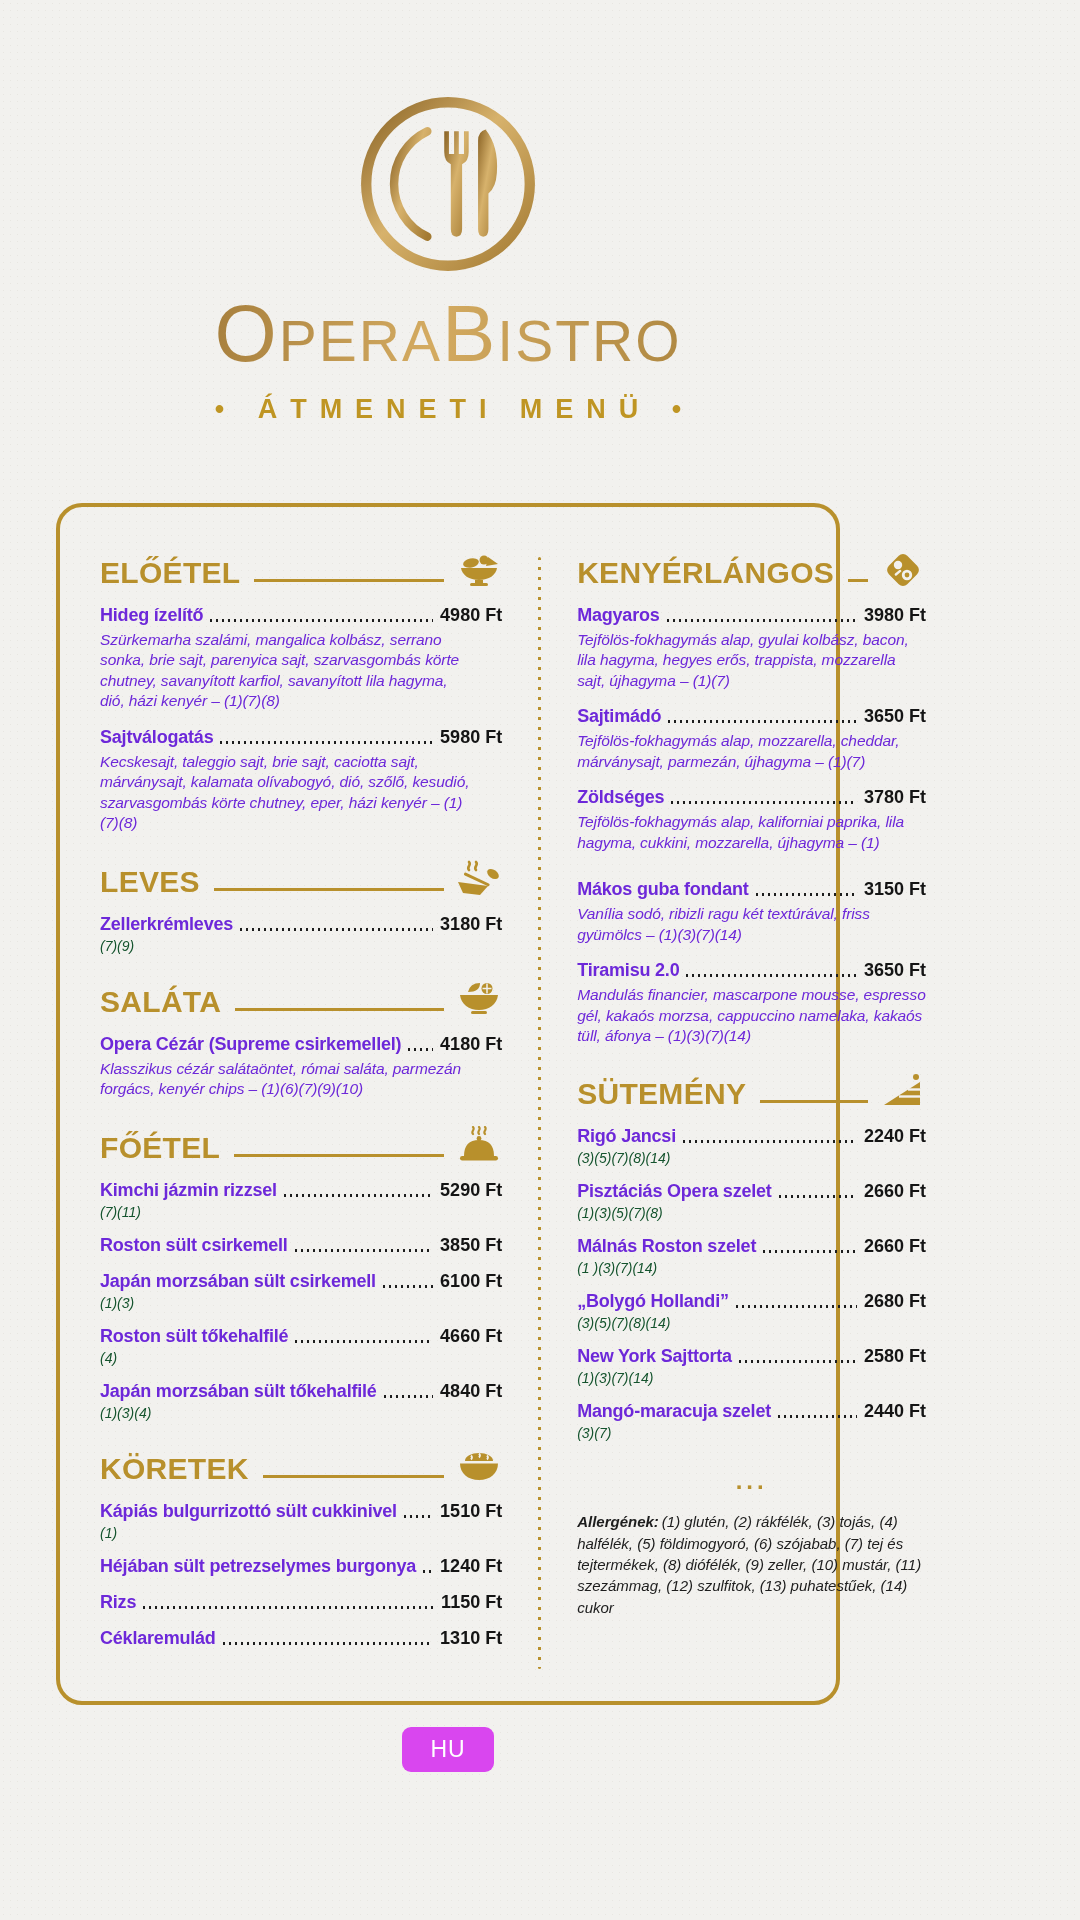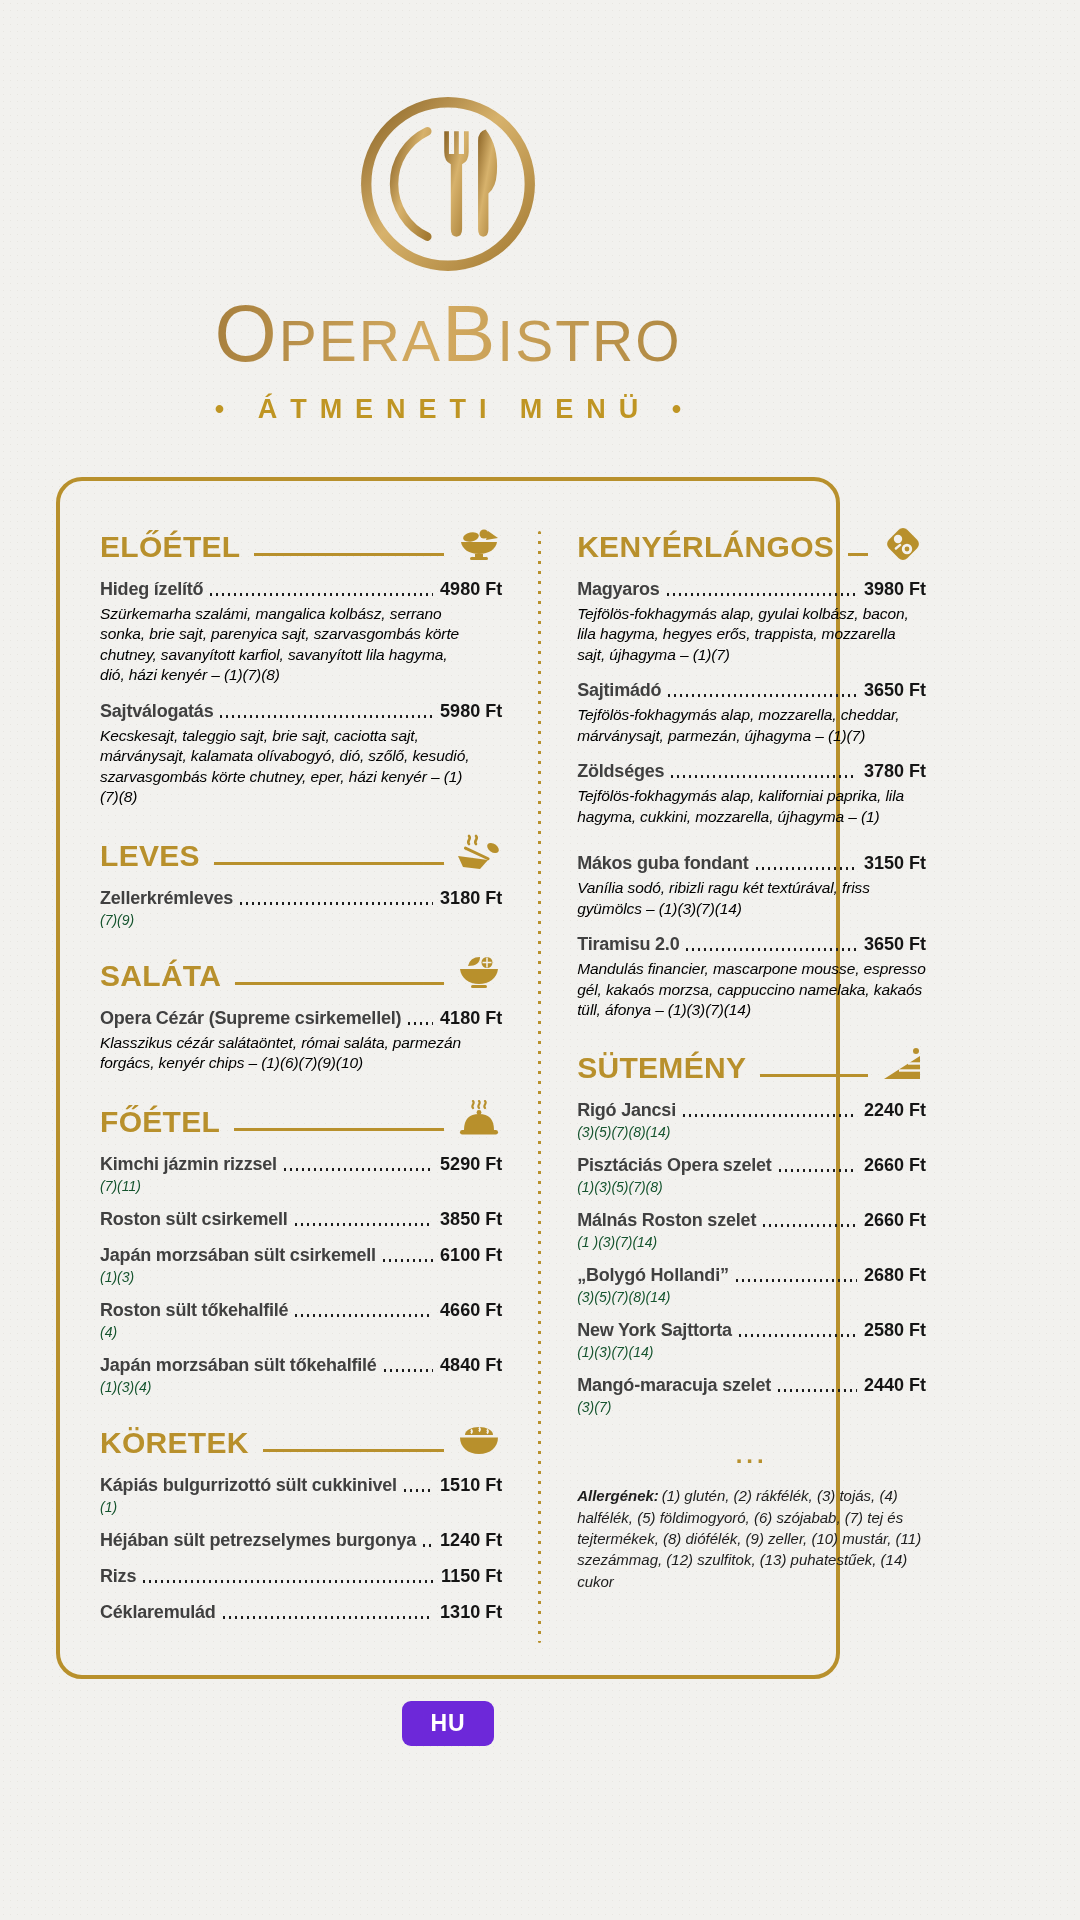--- a/index.html
+++ b/index.html
@@ -35,21 +35,21 @@
     margin-top:20px;
     font-size:27px;
     font-weight:bold;
     letter-spacing:0.48em;
     color:#bf9523;
     text-indent:0.48em;
   }
 
   
   .menu-box {
-    margin:52px 56px 0;
+    margin:78px 56px 0;
     border:4px solid #b8902c;
     border-radius:26px;
     padding:44px 40px 26px;
     display:grid;
     grid-template-columns:1fr 3px 1fr;
     column-gap:36px;
   }
   .col-divider {
     width:3px;
     background:repeating-linear-gradient(180deg,#b8902c 0 3px,transparent 3px 10px);
@@ -69,51 +69,51 @@
     white-space:nowrap;
   }
   .sec-rule { flex:1; height:3px; background:#b8902c; margin:0 12px 7px 14px; min-width:20px; }
   .sec-icon { flex:0 0 auto; width:46px; height:38px; }
   .sec-icon svg { display:block; }
 
   .menu-item { margin-bottom:15px; }
   .item-row { display:flex; align-items:baseline; }
   .item-name {
     font-size:18px; font-weight:bold; letter-spacing:-0.2px;
-    color:#404040; white-space:nowrap; font-stretch:condensed;
+    color:#6d28d9; white-space:nowrap; font-stretch:condensed;
   }
   .leader {
     flex:1; min-width:10px; height:3px; align-self:flex-end;
     margin:0 7px 4px;
     background:repeating-linear-gradient(90deg,#1d1d1d 0 2px,transparent 2px 6px);
   }
   .item-price { font-size:18px; font-weight:bold; white-space:nowrap; color:#141414; }
   .item-desc {
-    font-style:italic; font-size:15.5px; line-height:1.32; color:#000000;
+    font-style:italic; font-size:15.5px; line-height:1.32; color:#6d28d9;
     margin-top:4px; max-width:372px; letter-spacing:-0.1px;
   }
   .item-allergens { font-style:italic; font-size:14px; color:#14532d; margin-top:3px; }
 
   .ellipsis {
     text-align:center; color:#b8902c; font-weight:bold;
     font-size:24px; letter-spacing:4px; margin:2px 0 14px;
   }
   .allergens {
     font-style:italic; font-size:15px; line-height:1.42; color:#1d1d1d;
     margin-top:16px; max-width:400px;
   }
   .allergens strong { font-weight:bold; margin-right:3px; }
 
   
   .lang-btn {
     display:block; margin:22px auto 0;
-    background:#6d28d9; color:#ffffff;
+    background:#d946ef; color:#ffffff;
     border:none; border-radius:9px;
     font-family:"Liberation Sans", sans-serif;
-    font-size:23px; font-weight:bold; letter-spacing:1px;
+    font-size:23px; font-weight:normal; letter-spacing:1px;
     padding:9px 28px; cursor:pointer;
   }
 </style>
 </head>
 <body>
 
 <div class="page">
 
   <header class="brand">
     <span class="brand-logo">

